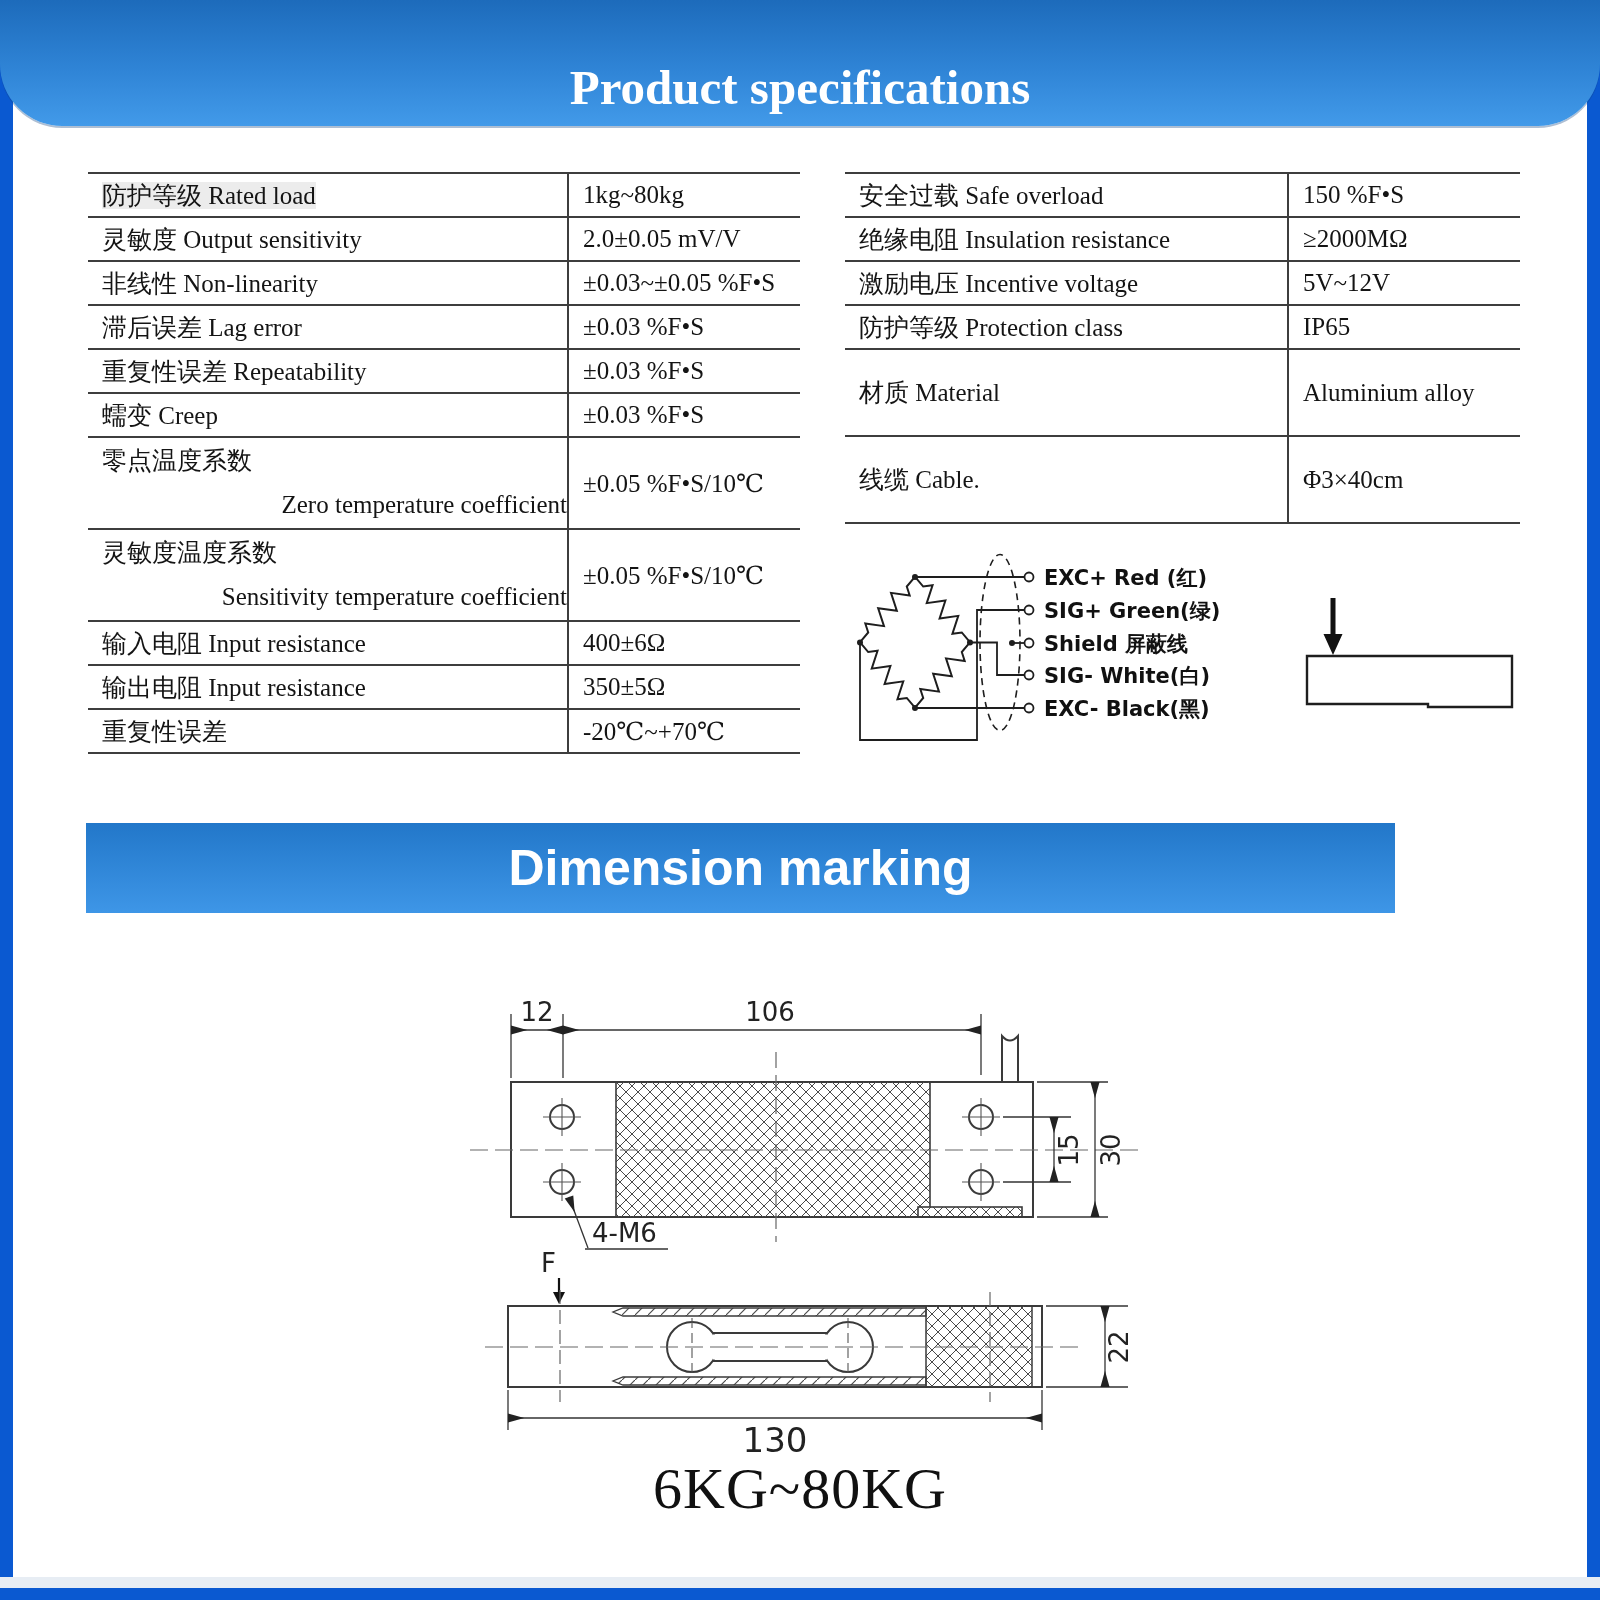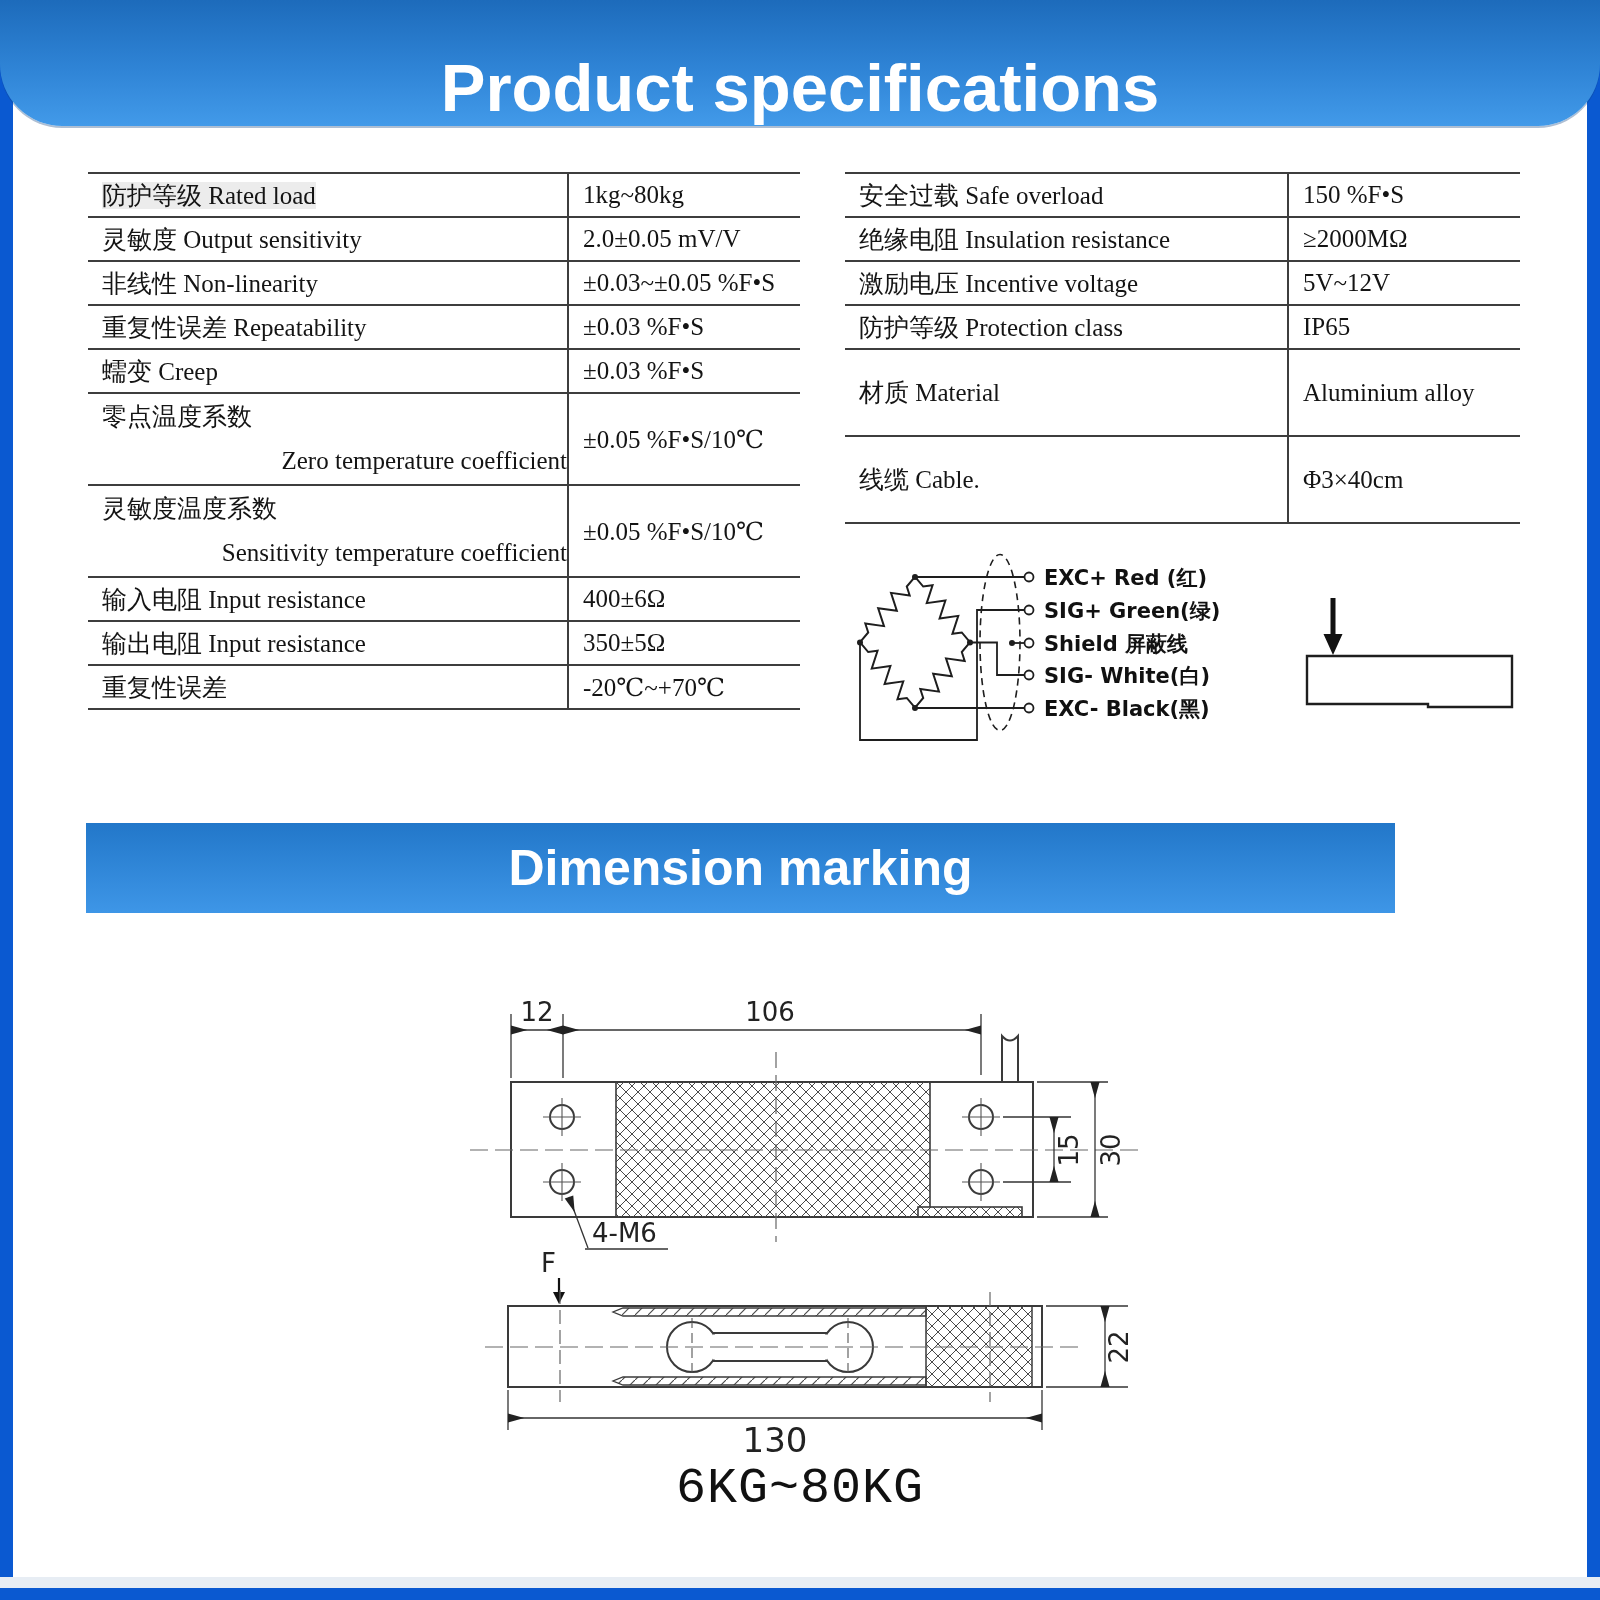--- a/index.html
+++ b/index.html
@@ -9,22 +9,22 @@
   .bar{position:absolute;background:#0a59d1;}
   .bar-left{left:0;top:0;width:13px;height:1600px;}
   .bar-right{left:1587px;top:0;width:13px;height:1600px;}
   .bar-bottom{left:0;top:1588px;width:1600px;height:12px;}
   .strip-light{position:absolute;left:0;top:1577px;width:1600px;height:11px;background:#e7edf4;}
   
   .hdr{position:absolute;left:0;top:0;width:1600px;height:126px;
        background:linear-gradient(180deg,#1d6bbb 0%,#2f84d6 55%,#429ae9 100%);
        border-radius:0 0 62px 62px;display:flex;align-items:center;justify-content:center;
        box-shadow:0 2px 0 rgba(20,70,130,.35);}
-  .hdr-title{font-family:Liberation Sans, sans-serif;font-weight:bold;
-       font-size:67px;color:#fff;letter-spacing:0;margin-top:48px;}
+  .hdr-title{font-family:Liberation Serif, serif;font-weight:bold;
+       font-size:49px;color:#fff;letter-spacing:0;margin-top:48px;}
   
   .sec{position:absolute;left:86px;top:823px;width:1309px;height:90px;
        background:linear-gradient(180deg,#2277c9 0%,#3e96e7 100%);
        display:flex;align-items:center;justify-content:center;}
   .sec-title{font-family:"Liberation Sans","DejaVu Sans",sans-serif;font-weight:bold;
        font-size:50px;color:#fff;}
   
   table.spec{position:absolute;border-collapse:collapse;table-layout:fixed;
        font-size:25px;color:#141414;}
   table.spec td{border-top:2px solid #3d3d3d;border-bottom:2px solid #3d3d3d;
@@ -42,21 +42,21 @@
   tr.two td.lbl .zh{margin-bottom:14px;}
   .hl{background:#ececec;}
   
   svg{position:absolute;overflow:visible;}
   #wiringSvg{left:840px;top:530px;}
   #dimSvg{left:440px;top:990px;}
   text.wl{font-family:"DejaVu Sans","Liberation Sans",sans-serif;font-weight:bold;font-size:21px;fill:#111;}
   text.dm{font-family:"DejaVu Sans","Liberation Sans",sans-serif;font-size:26px;fill:#222;}
   text.dm34{font-family:"DejaVu Sans","Liberation Sans",sans-serif;font-size:34px;fill:#222;}
   .capacity{position:absolute;left:560px;top:1458px;width:480px;height:60px;
-       font-family:Liberation Mono, monospace;font-size:50px;color:#111;
+       font-family:Liberation Serif, serif;font-size:58px;color:#111;
        display:flex;align-items:center;justify-content:center;letter-spacing:1px;}
 </style>
 </head>
 <body>
 
 <div class="page">
 
   <div class="bar bar-left"></div>
   <div class="bar bar-right"></div>
   <div class="strip-light"></div>
@@ -72,20 +72,24 @@
           <td class="lbl"><span class="hl">防护等级 Rated load</span></td>
           <td class="val">1kg~80kg</td>
         </tr>
         <tr>
           <td class="lbl"><span>灵敏度 Output sensitivity</span></td>
           <td class="val">2.0±0.05 mV/V</td>
         </tr>
         <tr>
           <td class="lbl"><span>非线性 Non-linearity</span></td>
           <td class="val">±0.03~±0.05 %F•S</td>
+        </tr>
+        <tr>
+          <td class="lbl"><span>滞后误差 Lag error</span></td>
+          <td class="val">±0.03 %F•S</td>
         </tr>
         <tr>
           <td class="lbl"><span>重复性误差 Repeatability</span></td>
           <td class="val">±0.03 %F•S</td>
         </tr>
         <tr>
           <td class="lbl"><span>蠕变 Creep</span></td>
           <td class="val">±0.03 %F•S</td>
         </tr>
         <tr class="two">

